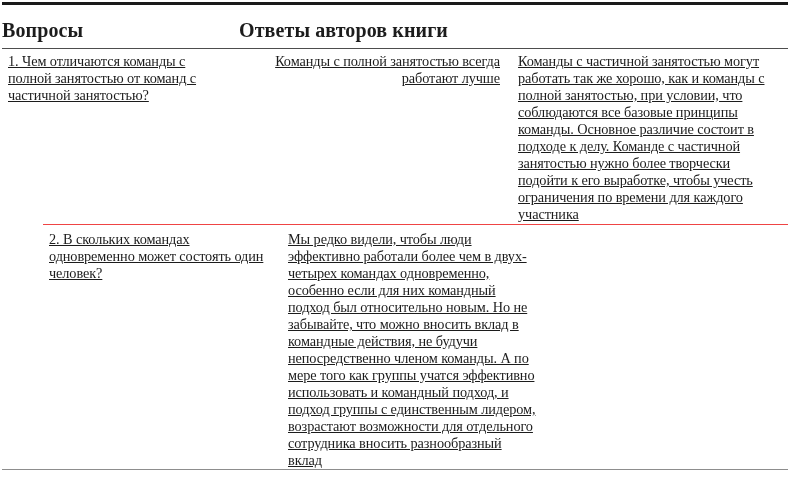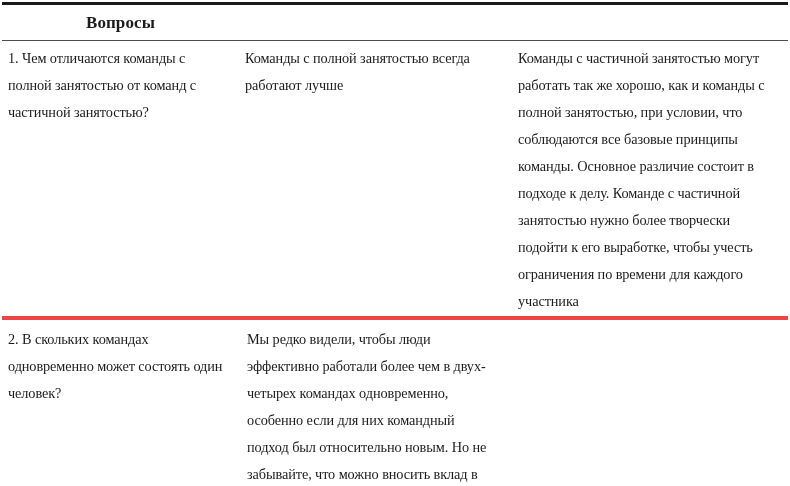--- a/index.html
+++ b/index.html
@@ -20,54 +20,58 @@
     border-top: 3px solid #1a1a1a;
     border-bottom: 1px solid #8d8d8d;
   }
   .header-row {
     display: grid;
     grid-template-columns: 237px 271px 278px;
     border-bottom: 1px solid #4d4d4d;
     padding: 8px 0 8px 0;
   }
   .header-cell {
-    text-align: center;
+    text-align: left;
     font-weight: bold;
-    font-size: 17px;
+    font-size: 20px;
     line-height: 19px;
     letter-spacing: 0.1px;
+    margin-top: 8px;
   }
   .body-row {
     display: grid;
     grid-template-columns: 237px 271px 278px;
     padding-top: 4px;
     padding-bottom: 1px;
   }
   .body-row.second {
-    border-top: 4px solid #ef4444;
+    border-top: 1px solid #ef4444;
     padding-top: 6px;
     padding-bottom: 0;
+    margin-left: 41px;
   }
   .cell {
     font-size: 14.3px;
-    line-height: 27px;
+    line-height: 17px;
     letter-spacing: -0.1px;
     white-space: pre-line;
+    text-decoration: underline;
   }
   .cell.question   { padding-left: 6px;  padding-right: 6px; }
-  .cell.common     { padding-left: 6px;  padding-right: 10px; }
+  .cell.common     { padding-left: 6px;  padding-right: 10px; text-align: right; }
   .cell.authors    { padding-left: 8px;  padding-right: 4px; }
 </style>
 </head>
 <body>
 
 <div class="book-table">
 
   <div class="header-row">
     <div class="header-cell">Вопросы</div>
+    <div class="header-cell">Ответы авторов книги</div>
   </div>
 
   <div class="body-row">
     <div class="cell question">1. Чем отличаются команды с
 полной занятостью от команд с
 частичной занятостью?</div>
     <div class="cell common">Команды с полной занятостью всегда
 работают лучше</div>
     <div class="cell authors">Команды с частичной занятостью могут
 работать так же хорошо, как и команды с

